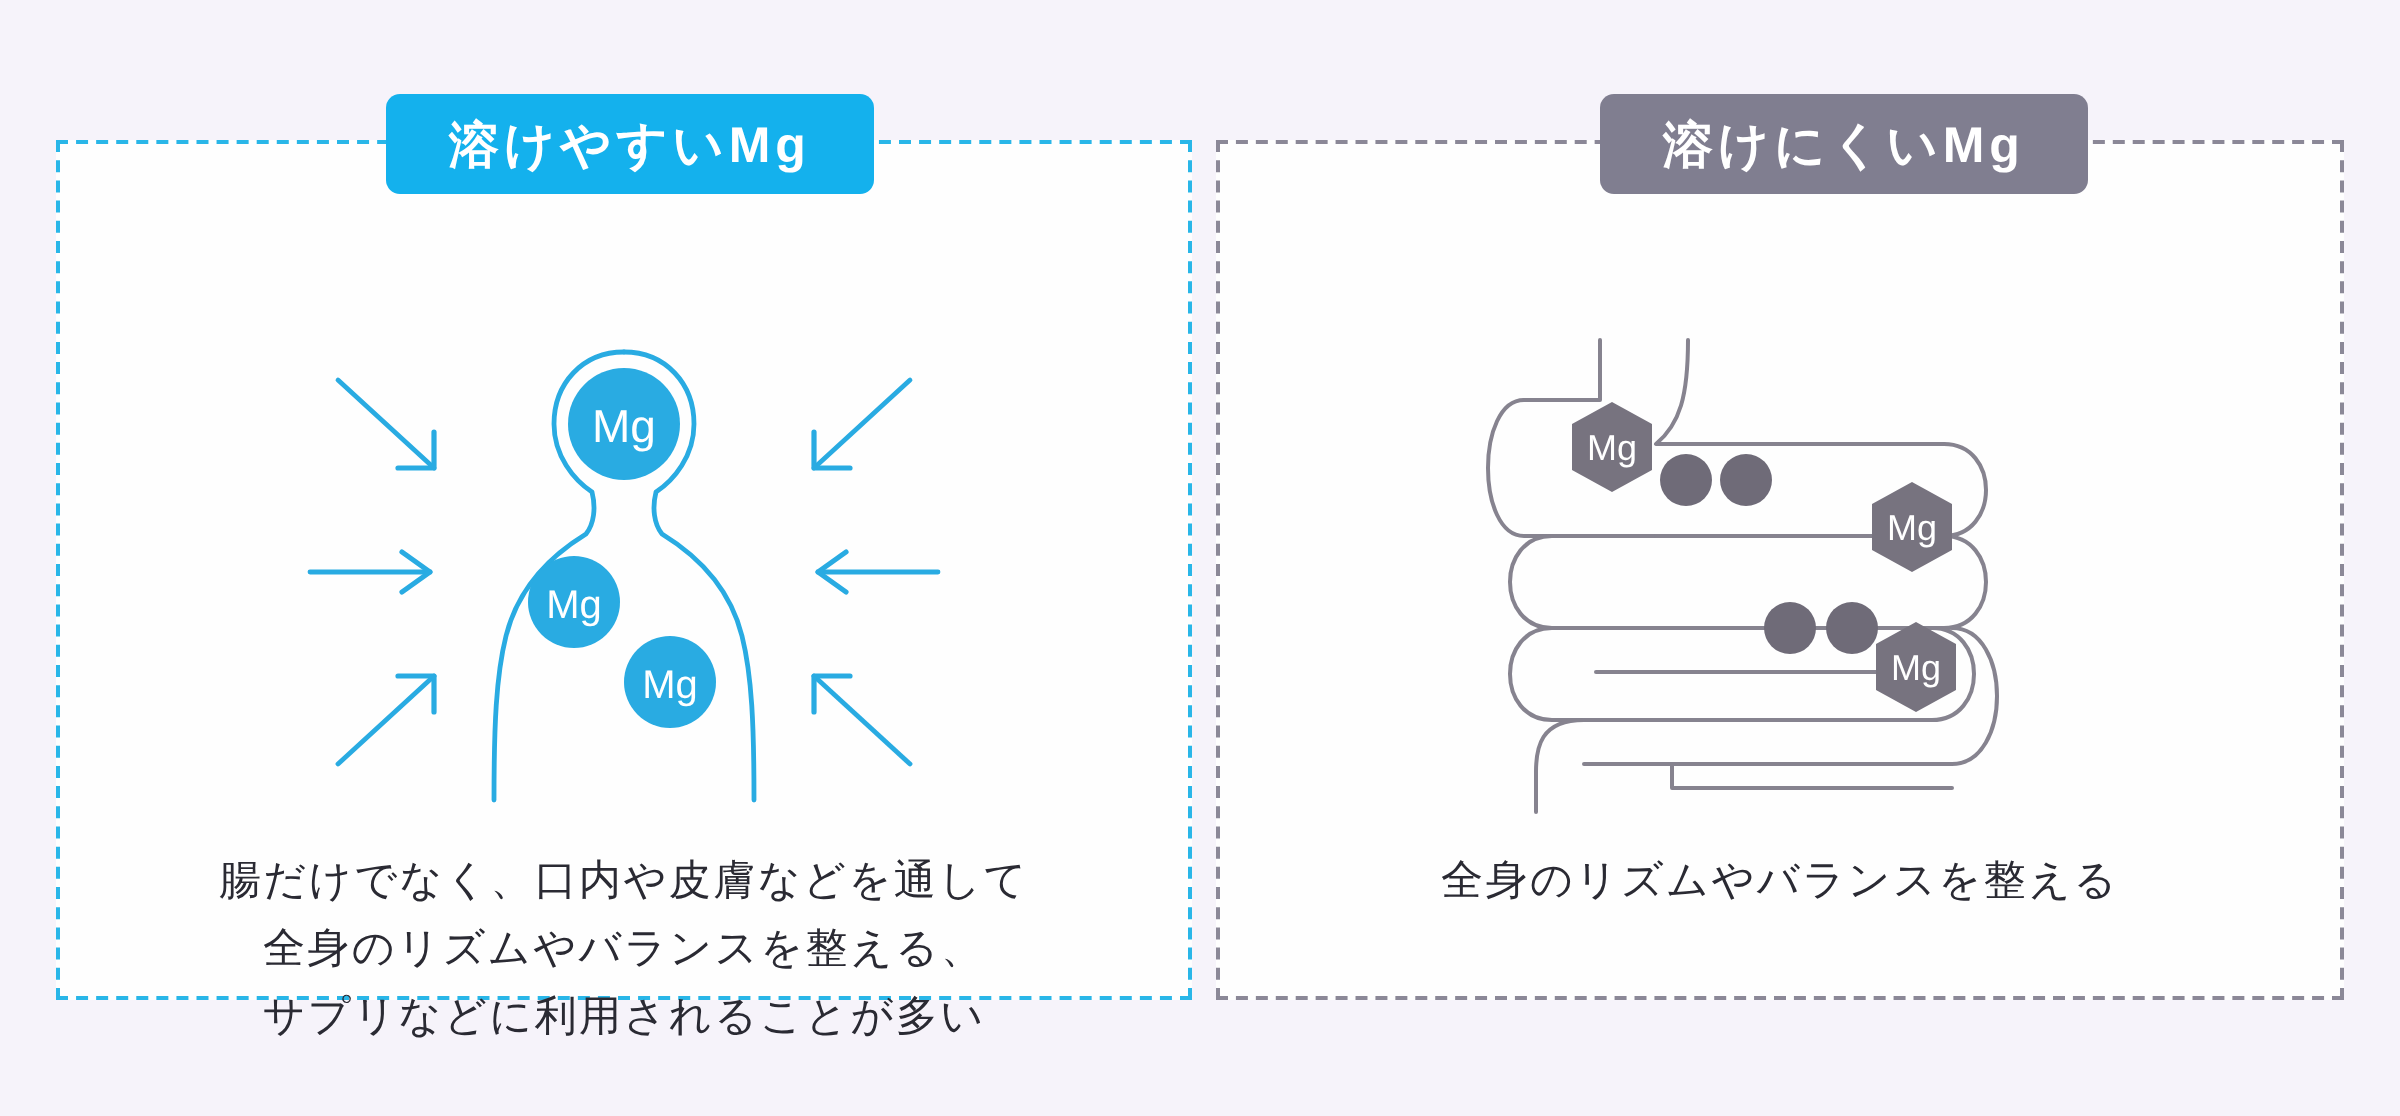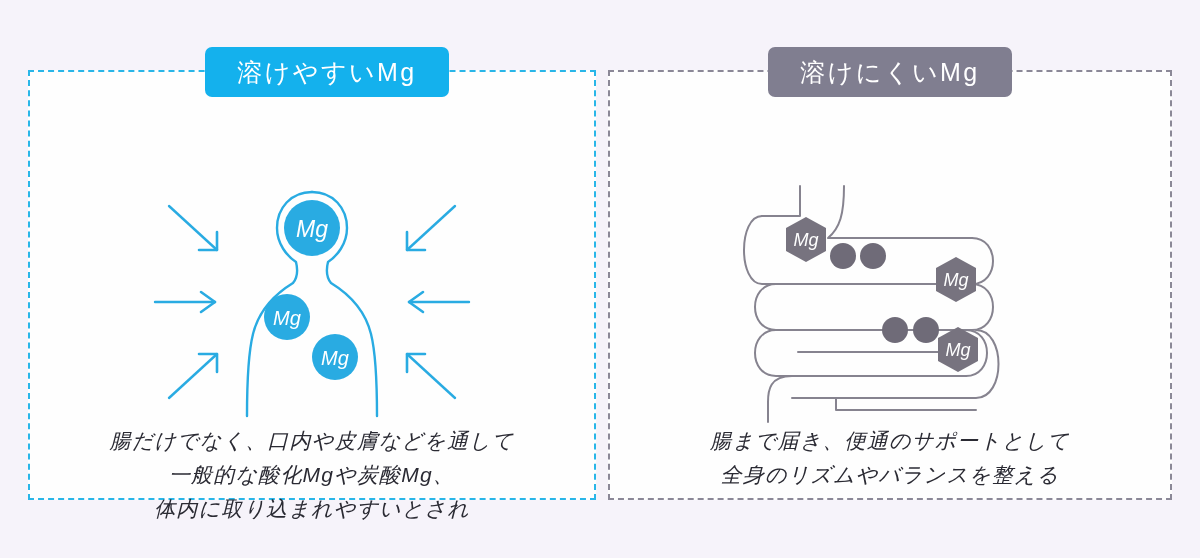--- a/index.html
+++ b/index.html
@@ -44,61 +44,59 @@
   .badge {
     position: absolute;
     top: 47px;
     height: 50px;
     border-radius: 7px;
     display: flex;
     align-items: center;
     justify-content: center;
     color: #ffffff;
     font-size: 25px;
-    font-weight: 400;
+    font-weight: 700;
     letter-spacing: 2.5px;
     z-index: 5;
     white-space: nowrap;
-    margin-left: 12px;
   }
   .badge-left {
     left: 193px;
     width: 244px;
     background: #14b1ed;
   }
   .badge-right {
-    left: 756px;
+    left: 800px;
     width: 244px;
     background: #807e90;
   }
 
   
   .figure {
     position: absolute;
-    top: 112px;
+    top: 96px;
     height: 250px;
     width: 100%;
     left: 0;
-    font-style: italic;
   }
   .figure svg { display: block; margin: 0 auto; }
 
   
   .caption {
     position: absolute;
     left: 0;
     right: 0;
     top: 352px;
     text-align: center;
     color: #2a2a33;
     font-size: 21px;
     line-height: 34px;
     letter-spacing: 1.2px;
   }
-  .caption .line { display: block; font-style: italic; }
+  .caption .line { display: block; }
 </style>
 </head>
 <body>
 
 <div class="board">
 
   <div class="panel panel-left">
 
     <div class="figure">
       <svg width="330" height="240" viewBox="0 0 330 240">
@@ -142,22 +140,22 @@
         </g>
         <g>
           <circle cx="188" cy="173" r="23" fill="#29abe2"></circle>
           <text x="188" y="181" text-anchor="middle" fill="#ffffff" font-family="Liberation Sans, sans-serif" font-size="20">Mg</text>
         </g>
       </svg>
     </div>
 
     <div class="caption">
       <span class="line">腸だけでなく、口内や皮膚などを通して</span>
-      <span class="line">一般的な酸化Mgや炭酸Mg、</span>
-      <span class="line">体内に取り込まれやすいとされ</span>
+      <span class="line">全身のリズムやバランスを整える、</span>
+      <span class="line">サプリなどに利用されることが多い</span>
     </div>
   </div>
 
   <div class="badge badge-left">溶けやすいMg</div>
 
   <div class="panel panel-right">
 
     <div class="figure">
       <svg width="300" height="240" viewBox="0 0 300 240">
         <g fill="none" stroke="#86838f" stroke-width="2" stroke-linecap="round" stroke-linejoin="round">
@@ -194,20 +192,19 @@
         </g>
 
         <circle cx="103" cy="72" r="13" fill="#6f6b78"></circle>
         <circle cx="133" cy="72" r="13" fill="#6f6b78"></circle>
         <circle cx="155" cy="146" r="13" fill="#6f6b78"></circle>
         <circle cx="186" cy="146" r="13" fill="#6f6b78"></circle>
       </svg>
     </div>
 
     <div class="caption">
-      <span class="line">腸まで届き、便通のサポートとして</span>
       <span class="line">全身のリズムやバランスを整える</span>
     </div>
   </div>
 
   <div class="badge badge-right">溶けにくいMg</div>
 
 </div>
 
 </body></html>

